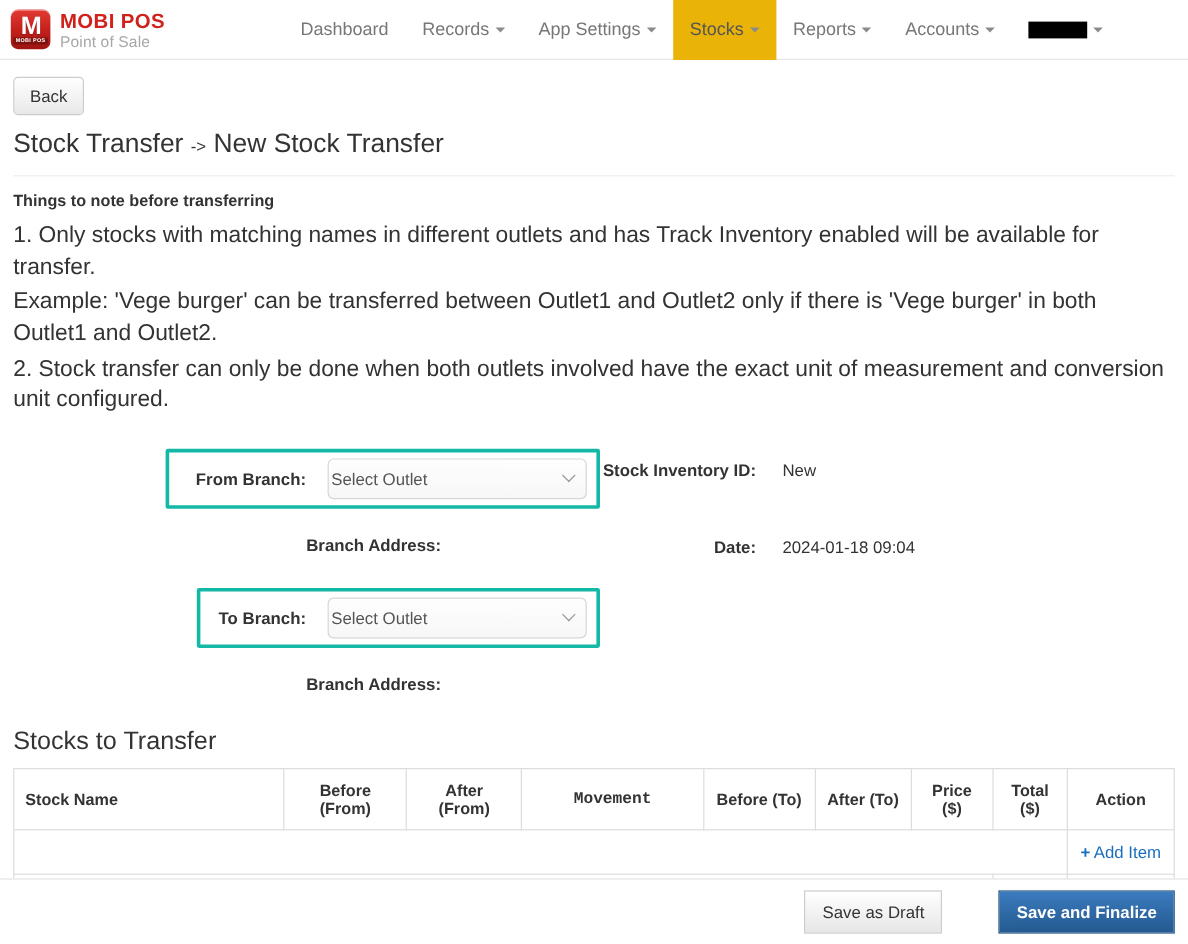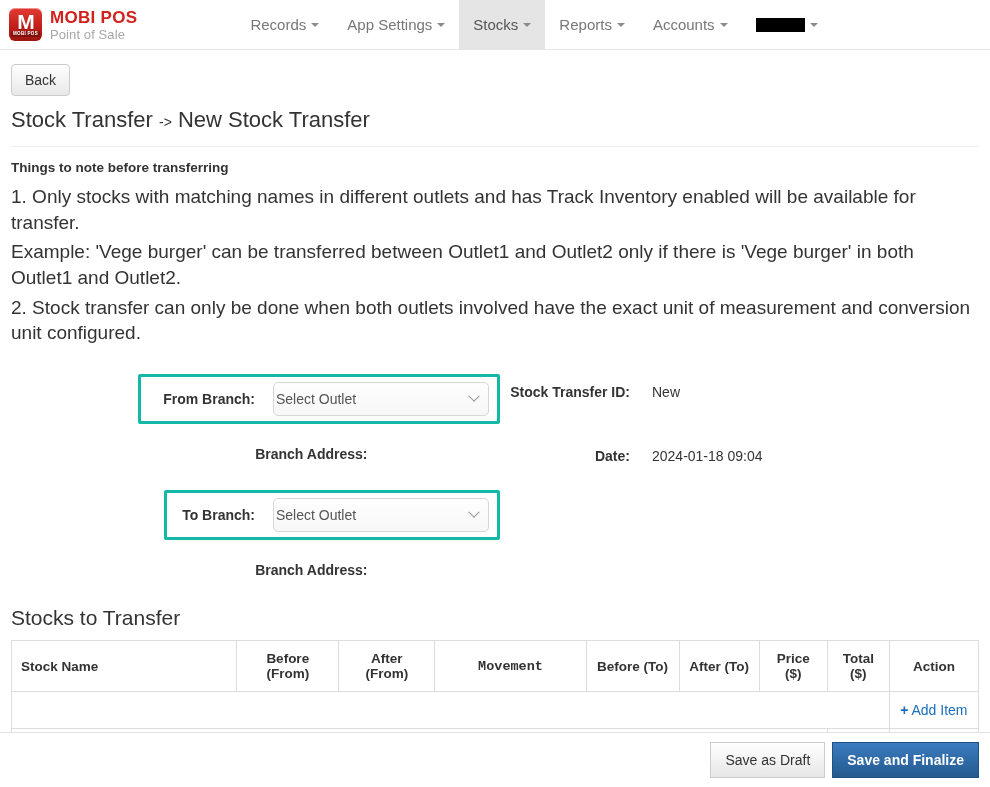--- a/index.html
+++ b/index.html
@@ -83,21 +83,21 @@
   .nav-item {
     display: flex;
     align-items: center;
     padding: 0 14px;
     font-size: 15px;
     color: #777777;
     cursor: pointer;
     text-decoration: none;
     white-space: nowrap;
   }
-  .nav-item.active { background: #e5e5e5; color: #555555; }
+  .nav-item.active { background: #eab308; color: #555555; }
   .caret {
     display: inline-block;
     width: 0; height: 0;
     margin-left: 5px;
     border-left: 4px solid transparent;
     border-right: 4px solid transparent;
     border-top: 4px solid #8b8b8b;
   }
   .redacted {
     display: inline-block;
@@ -316,20 +316,21 @@
     padding-right: 11px;
     gap: 7px;
   }
   .btn {
     font-family: "Liberation Sans", sans-serif;
     font-size: 14px;
     padding: 9px 14px;
     border-radius: 0;
     cursor: pointer;
     white-space: nowrap;
+    margin-left: 40px;
   }
   .btn-default {
     color: #333333;
     background: linear-gradient(180deg, #ffffff 0%, #e6e6e6 100%);
     border: 1px solid #cccccc;
   }
   .btn-primary {
     color: #ffffff;
     background: linear-gradient(180deg, #3b7bbf 0%, #245a8f 100%);
     border: 1px solid #1f5280;
@@ -345,20 +346,23 @@
       <span class="mglyph">M</span>
       <span class="msub">MOBI POS</span>
     </span>
     <span class="brand-text">
       <span class="brand-title">MOBI POS</span>
       <span class="brand-sub">Point of Sale</span>
     </span>
   </a>
 
   <div class="nav-items">
+    <a class="nav-item" href="#">
+        <span>Dashboard</span>
+      </a>
     <a class="nav-item" href="#">
         <span>Records</span>
         <i class="caret"></i>
       </a>
     <a class="nav-item" href="#">
         <span>App Settings</span>
         <i class="caret"></i>
       </a>
     <a class="nav-item active" href="#">
         <span>Stocks</span>
@@ -404,21 +408,21 @@
         <div class="fieldgroup from">
           <div class="flabel">From Branch:</div>
           <div class="select-box">
             <span>Select Outlet</span>
             <i class="select-chevron"></i>
           </div>
         </div>
       </div>
       <div class="col-right">
         <div class="info-row" style="margin-top:10px;">
-          <div class="info-label">Stock Transfer ID:</div>
+          <div class="info-label">Stock Inventory ID:</div>
           <div class="info-value">New</div>
         </div>
       </div>
     </div>
 
     <div class="form-row">
       <div class="col-left">
         <div class="addr-row">
           <div class="addr-label">Branch Address:</div>
           <div class="addr-value"></div>

